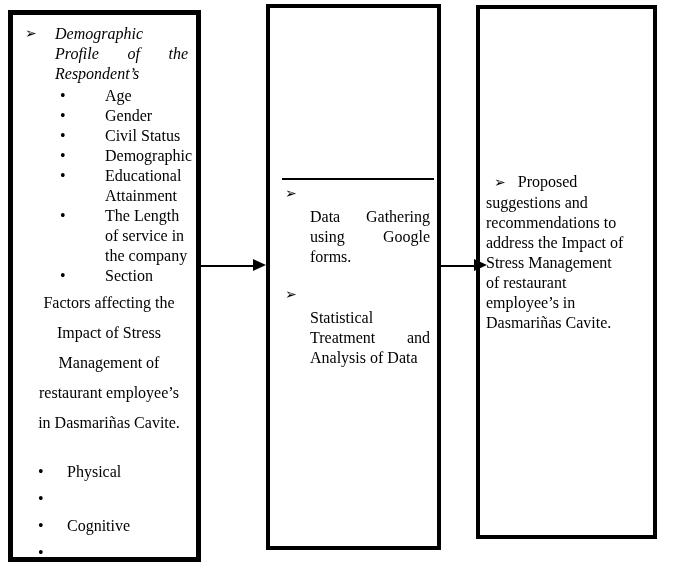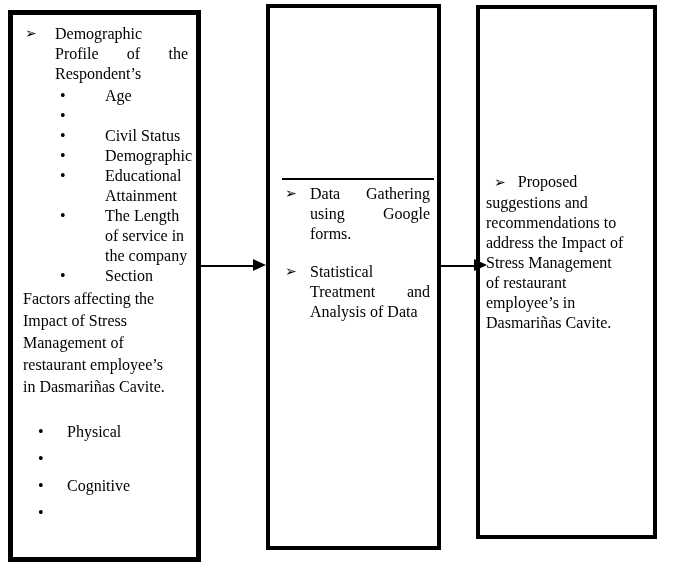--- a/index.html
+++ b/index.html
@@ -15,41 +15,41 @@
   .box { position: absolute; background: #ffffff; border: 4px solid #000000; }
   .box-input   { left: 8px;   top: 10px; width: 193px; height: 552px; border-width: 5px; }
   .box-process { left: 266px; top: 4px;  width: 175px; height: 546px; }
   .box-output  { left: 476px; top: 5px;  width: 181px; height: 534px; }
 
   .txt { font-size: 16px; line-height: 20px; }
 
   
   .lb-item1 { display: flex; margin: 9px 0 0 12px; }
   .lb-item1 .marker { flex: none; width: 30px; font-size: 14px; line-height: 20px; }
-  .lb-item1 .t { width: 133px; text-align: justify; }
+  .lb-item1 .t { width: 133px; text-align: justify; font-style: italic; }
 
   ul.sub-bullets { list-style: none; margin-left: 47px; margin-top: 2px; }
   ul.sub-bullets li { display: flex; }
   ul.sub-bullets .marker { flex: none; width: 25px; line-height: 20px; }
   ul.sub-bullets .t { width: 100px; margin-left: 20px; }
 
-  .lb-paragraph { margin: 2px 0 16px 10px; width: 172px; line-height: 22px; white-space: pre-line; }
+  .lb-paragraph { margin: 2px 0 16px 10px; width: 172px; line-height: 30px; white-space: pre-line; text-align: center; }
 
   ul.factor-bullets { list-style: none; margin-left: 25px; margin-top: 20px; }
   ul.factor-bullets li { display: flex; line-height: 27px; }
   ul.factor-bullets .marker { flex: none; width: 29px; }
   ul.factor-bullets .t { width: 110px; }
 
   
   .divider { position: absolute; left: 12px; top: 170px; width: 152px; height: 2px; background: #000000; }
   .pb-content { margin-top: 176px; }
   .pb-item { display: flex; margin-left: 15px; }
   .pb-item + .pb-item { margin-top: 18px; }
   .pb-item .marker { flex: none; width: 25px; font-size: 14px; line-height: 20px; }
-  .pb-item .t { width: 120px; text-align: justify; }
+  .pb-item .t { width: 120px; text-align: justify; margin-top: 23px; }
 
   
   .ob-paragraph { margin: 163px 6px 0 6px; line-height: 20px; white-space: pre-line; }
   .ob-paragraph .marker { font-size: 14px; margin-left: 8px; margin-right: 12px; }
 
   
   .arrow-line { position: absolute; height: 2px; background: #000000; }
   .arrow-head {
     position: absolute; width: 0; height: 0;
     border-top: 6.5px solid transparent;
@@ -72,20 +72,21 @@
         <span class="t">Demographic Profile of the Respondent’s</span>
       </div>
 
     <ul class="sub-bullets">
       <li>
           <span class="marker">•</span>
           <span class="t">Age</span>
         </li>
       <li>
           <span class="marker">•</span>
+          <span class="t">Gender</span>
         </li>
       <li>
           <span class="marker">•</span>
           <span class="t">Civil Status</span>
         </li>
       <li>
           <span class="marker">•</span>
           <span class="t">Demographic</span>
         </li>
       <li>

